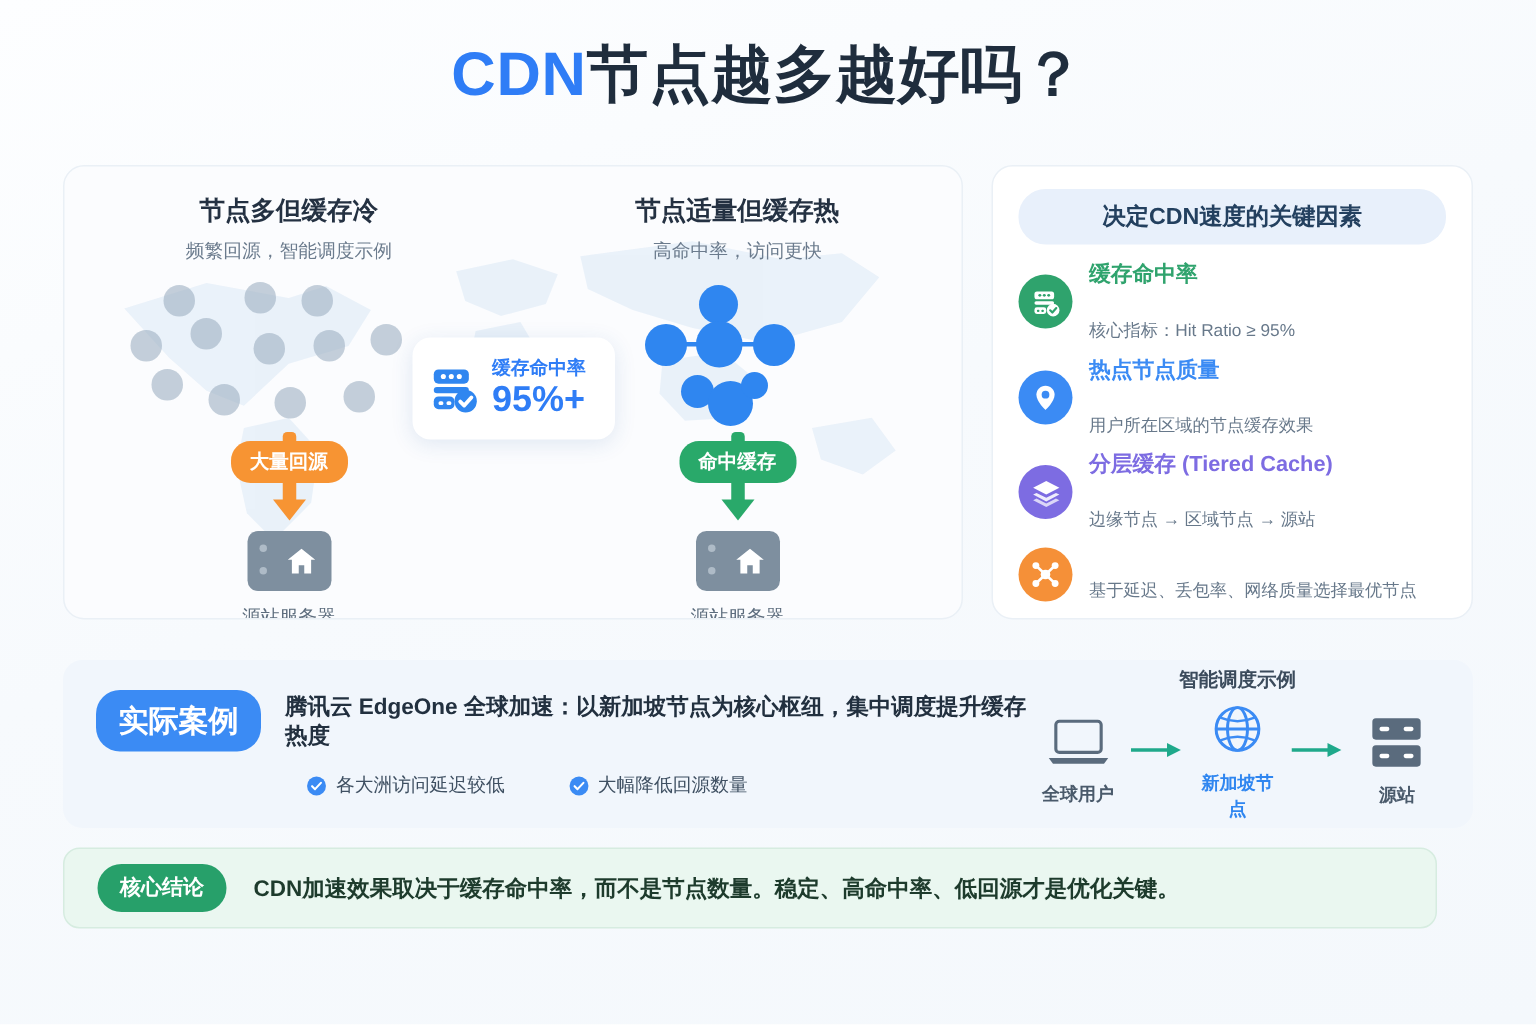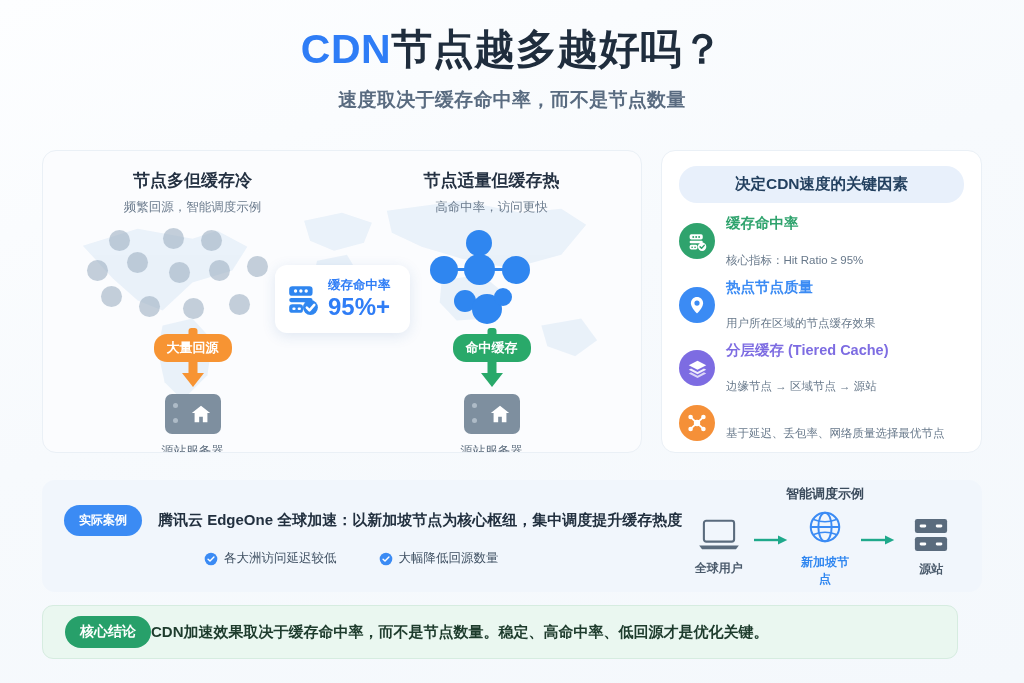--- a/index.html
+++ b/index.html
@@ -123,54 +123,53 @@
 
   
   .case-panel {
     margin: 14px 42px 0 42px; height: 112px;
     background: #f1f6fc; border-radius: 13px;
     display: flex; align-items: center; padding: 0 22px;
   }
   .case-left { flex: 1; }
   .case-row1 { display: flex; align-items: center; gap: 16px; }
   .badge-blue {
-    background: #3b8bf4; color: #fff; font-size: 12px; font-weight: bold;
+    background: #3b8bf4; color: #fff; font-size: 20px; font-weight: bold;
     padding: 7px 15px; border-radius: 16px; white-space: nowrap;
   }
   .case-headline { font-size: 15px; font-weight: bold; color: #22303f; }
   .case-bullets { display: flex; gap: 42px; margin-top: 14px; padding-left: 140px; }
   .bullet { display: flex; align-items: center; gap: 6px; font-size: 12.5px; color: #3f5062; }
 
   .flow { width: 270px; text-align: center; }
   .flow-title { font-size: 13px; font-weight: bold; color: #3b4b5c; margin-bottom: 5px; }
   .flow-row { display: flex; align-items: center; justify-content: center; gap: 7px; }
   .flow-node { width: 62px; }
   .flow-label { font-size: 12px; margin-top: 4px; color: #4a5a6b; font-weight: bold; }
   .flow-label.blue { color: #2f86f0; }
 
   
   .conclusion {
     margin: 13px 66px 0 42px; height: 54px;
     background: #eaf7f0; border: 1px solid #d6ece0; border-radius: 11px;
-    display: flex; align-items: center; padding: 0 22px; 
+    display: flex; align-items: center; padding: 0 22px; gap: 18px;
   }
   .badge-green {
     background: #27a06a; color: #fff; font-size: 14px; font-weight: bold;
     padding: 7px 15px; border-radius: 16px; white-space: nowrap;
   }
   .conclusion-text { font-size: 15px; font-weight: bold; color: #1d3b2c; }
 </style>
 </head>
 <body>
 
 <div class="page">
 
   <div class="header">
     <div class="title"><span class="accent">CDN</span><span>节点越多越好吗？</span></div>
-    <div class="subtitle">速度取决于缓存命中率，而不是节点数量</div>
   </div>
 
   <div class="mid-row">
 
     <div class="compare-card">
       <svg class="worldmap" viewBox="0 0 600 303">
         <g fill="#dce9f6">
           <path d="M40 95 L95 78 L150 88 L175 80 L205 96 L190 120 L150 132 L120 160 L95 150 L70 128 Z"></path>
           <path d="M120 175 L150 168 L170 190 L165 225 L140 250 L122 232 L115 200 Z"></path>
           <path d="M262 70 L300 62 L330 72 L322 92 L292 100 L268 90 Z"></path>

